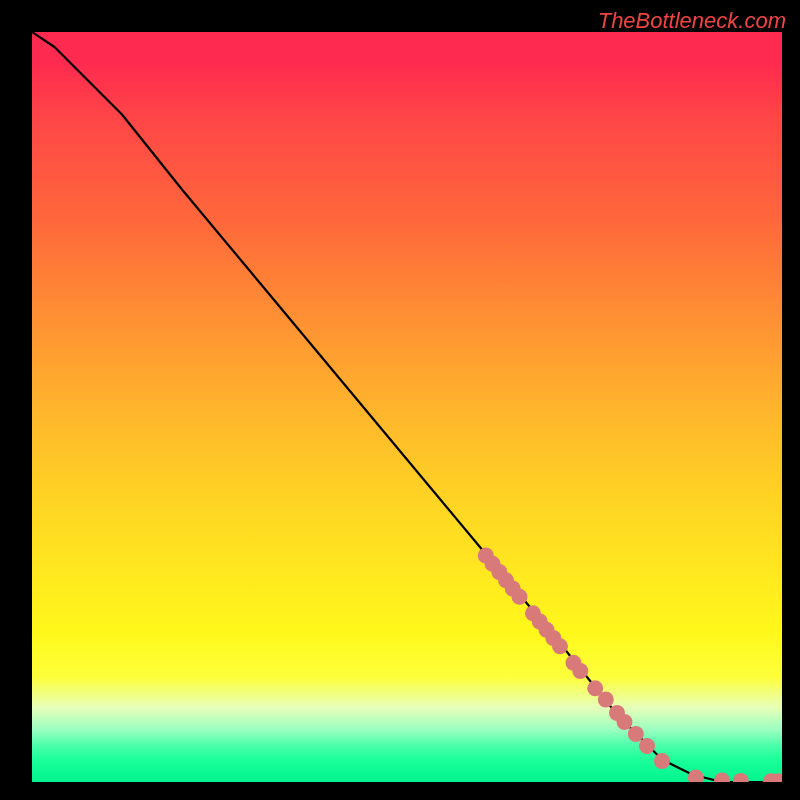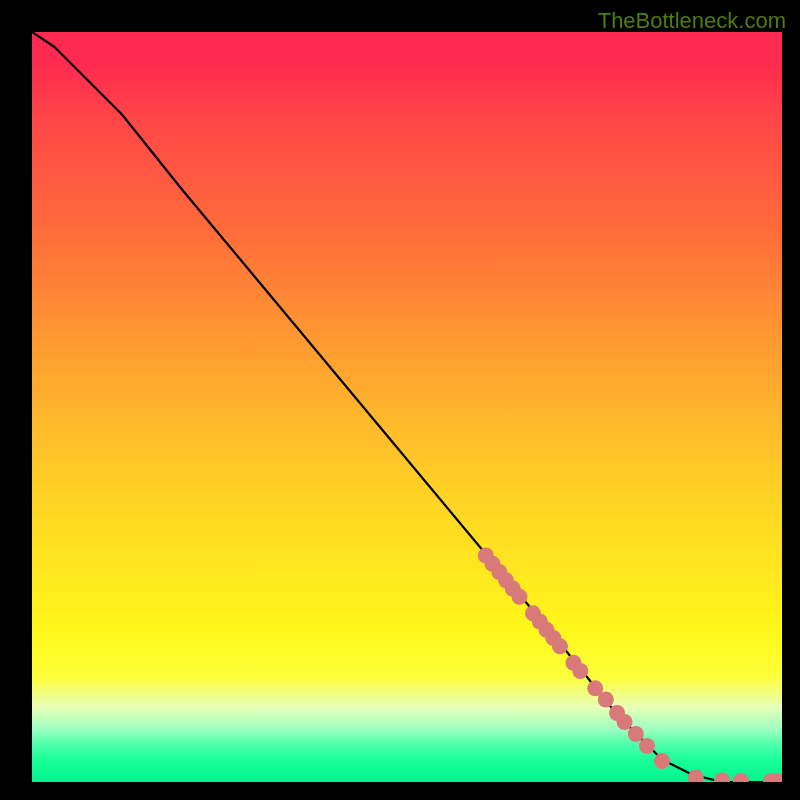--- a/index.html
+++ b/index.html
@@ -6,24 +6,25 @@
   html, body { width: 800px; height: 800px; overflow: hidden; }
   body {
     background: #000;
     font-family: Arial, Helvetica, sans-serif;
     position: relative;
   }
   .attribution {
     position: absolute;
     top: 8px;
     right: 14px;
-    color: #4d7c0f;
+    color: #ef4444;
     font-size: 22px;
     font-weight: 400;
     z-index: 10;
+    font-style: italic;
   }
   .plot-wrap {
     position: absolute;
     left: 32px;
     top: 32px;
     width: 750px;
     height: 750px;
   }
   .plot-bg {
     position: absolute;

